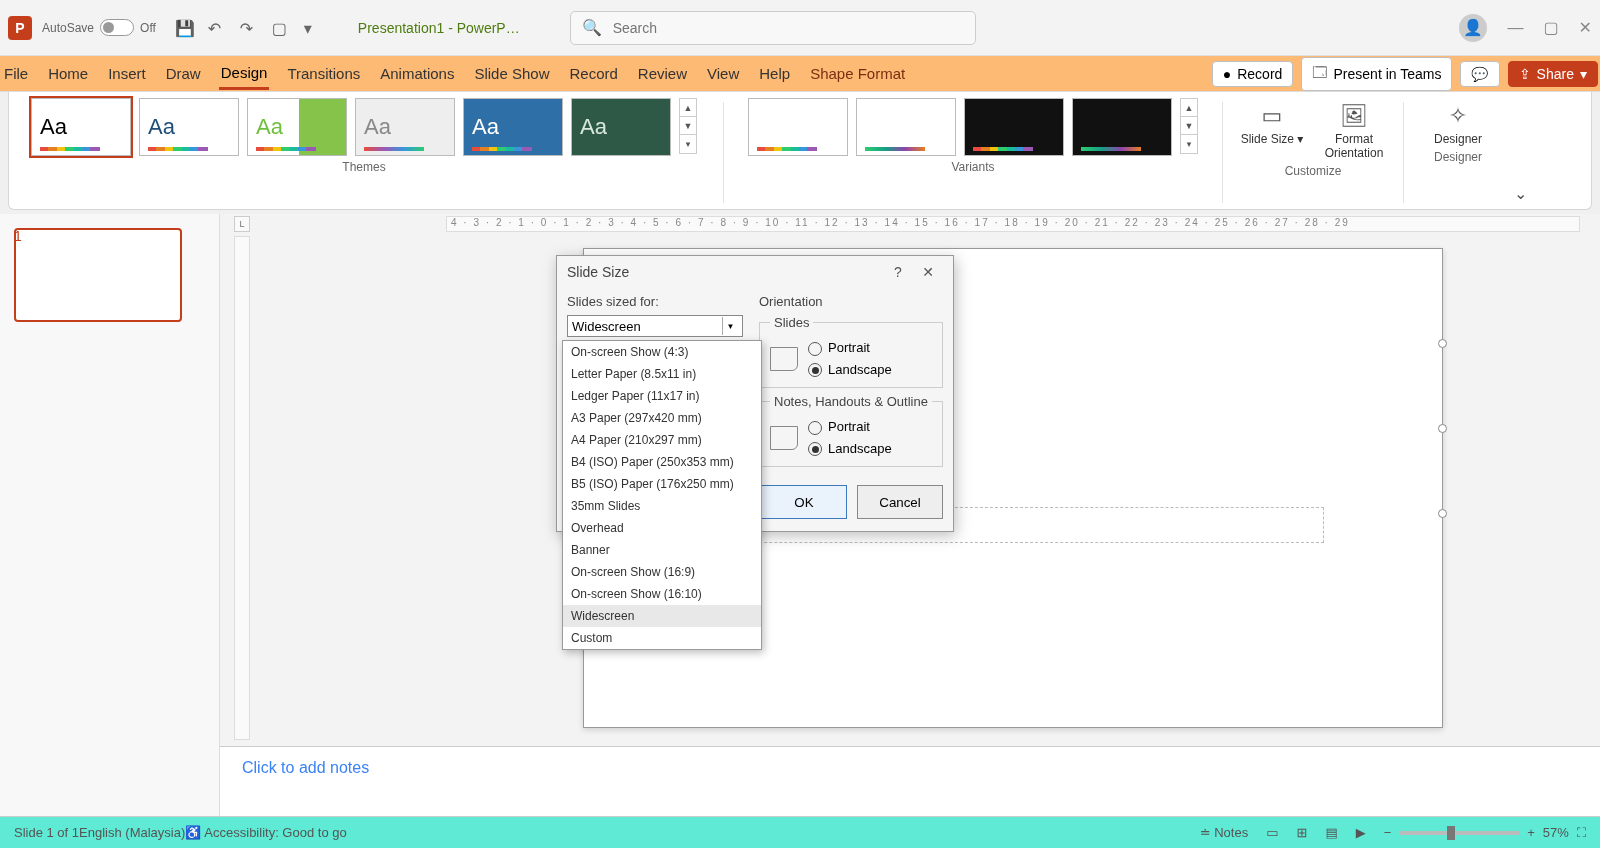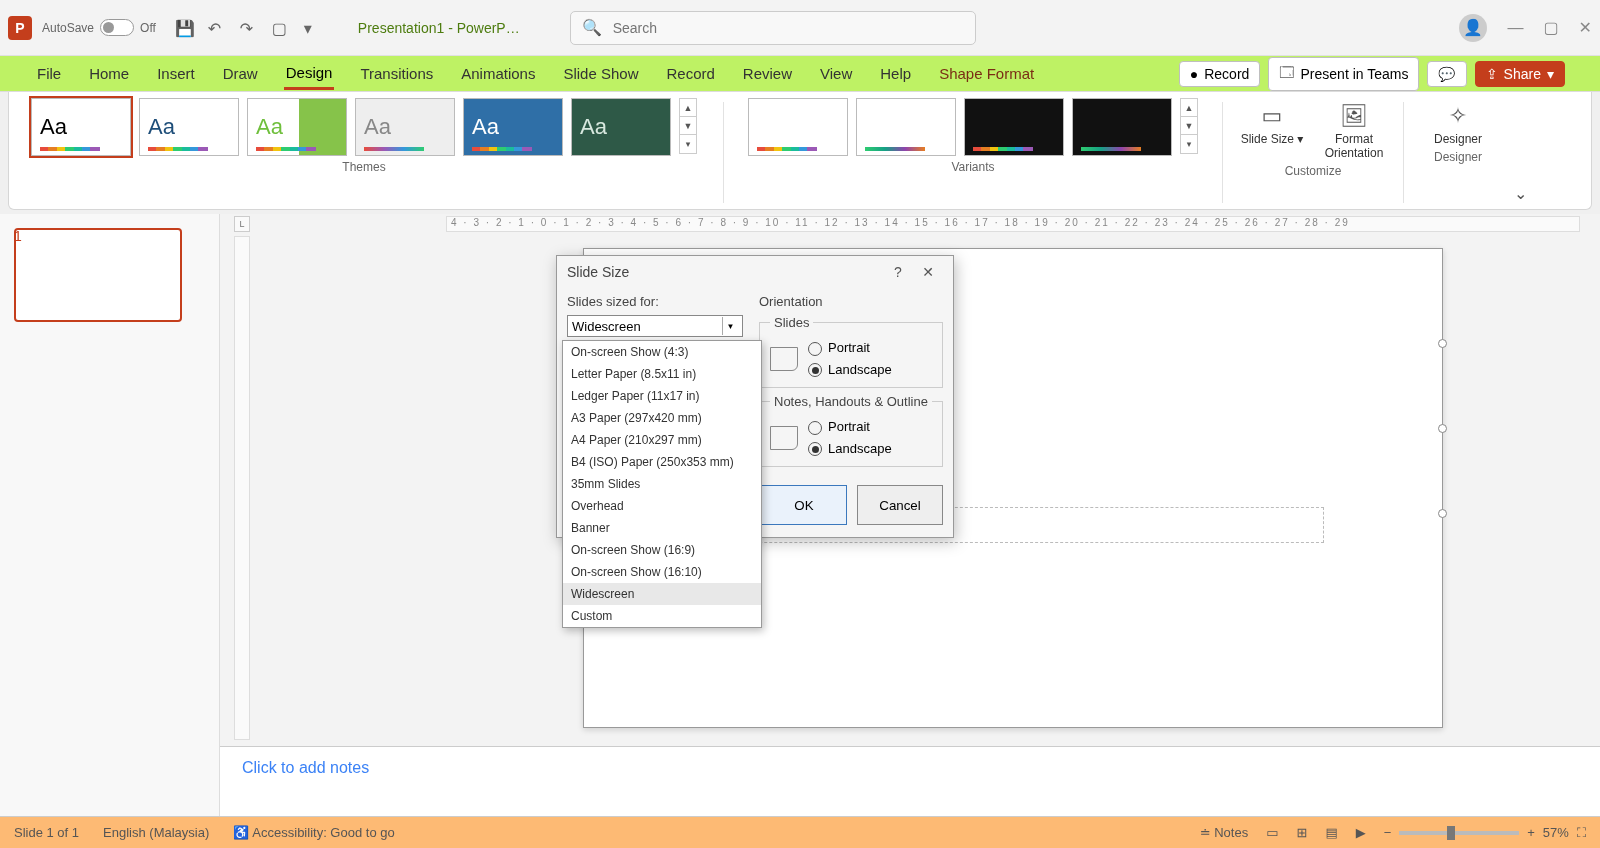--- a/index.html
+++ b/index.html
@@ -13,21 +13,21 @@
 .titlebar .toggle::after { content: ""; width: 11px; height: 11px; background: #999; border-radius: 50%; position: absolute; left: 2px; top: 2px; }
 .titlebar .qat { display: flex; align-items: center; gap: 14px; margin-left: 10px; color: #666; }
 .titlebar .qat svg, .titlebar .qat .glyph { width: 18px; height: 18px; }
 .titlebar .doc-title { margin-left: 26px; color: #4d7c0f; font-size: 14px; max-width: 170px; white-space: nowrap; overflow: hidden; text-overflow: ellipsis; }
 .titlebar .search { margin-left: 40px; flex: 0 0 406px; height: 34px; border: 1px solid #ccc; border-radius: 5px; display: flex; align-items: center; gap: 10px; padding: 0 12px; background: #f8f8f8; color: #777; }
 .titlebar .search input { border: none; background: transparent; outline: none; flex: 1; font-size: 14px; color: #555; }
 .titlebar .right { margin-left: auto; display: flex; align-items: center; gap: 20px; color: #888; }
 .titlebar .avatar { width: 28px; height: 28px; border-radius: 50%; background: #ccc; display: flex; align-items: center; justify-content: center; color: #fff; }
 
 
-.ribbon-tabs { height: 36px; background: #bef264; display: flex; align-items: center; padding: 0 35px; gap: 24px; border-bottom: 1px solid #dcdcdc; font-size: 15px; }
+.ribbon-tabs { height: 36px; background: #fdba74; display: flex; align-items: center; padding: 0 2px; gap: 16px; border-bottom: 1px solid #dcdcdc; font-size: 15px; }
 .ribbon-tabs .tab { color: #333; cursor: pointer; padding: 6px 2px; }
 .ribbon-tabs .tab.active { color: #000; border-bottom: 3px solid #c43e1c; font-weight: 500; }
 .ribbon-tabs .tab.contextual { color: #7a2e14; }
 .ribbon-tabs .right-buttons { margin-left: auto; display: flex; gap: 8px; align-items: center; }
 .ribbon-tabs .btn { border: 1px solid #bfbfbf; border-radius: 4px; padding: 4px 10px; font-size: 14px; background: #fff; cursor: pointer; display: flex; align-items: center; gap: 6px; }
 .ribbon-tabs .btn.share { background: #c43e1c; color: #fff; border-color: #c43e1c; }
 
 
 .ribbon { height: 118px; background: #fff; border: 1px solid #d6d6d6; border-top: none; margin: 0 8px; border-radius: 0 0 6px 6px; display: flex; padding: 6px 8px 2px 10px; gap: 12px; }
 .ribbon .group { display: flex; flex-direction: column; align-items: center; }
@@ -55,21 +55,21 @@
 .ruler-corner { position: absolute; left: 14px; top: 2px; width: 16px; height: 16px; border: 1px solid #ccc; background: #fafafa; font-size: 9px; color: #777; text-align: center; line-height: 14px; }
 .h-ruler { position: absolute; top: 2px; left: 226px; right: 20px; height: 16px; background: #fafafa; border: 1px solid #ddd; font-size: 10px; color: #888; padding-left: 4px; white-space: nowrap; overflow: hidden; letter-spacing: 2px; }
 .v-ruler { position: absolute; top: 22px; left: 14px; width: 16px; bottom: 76px; background: #fafafa; border: 1px solid #ddd; }
 .canvas-wrap { position: absolute; left: 226px; top: 22px; right: 20px; bottom: 76px; display: flex; align-items: center; justify-content: center; }
 .canvas { width: 860px; height: 480px; background: #fff; border: 1px solid #999; position: relative; box-shadow: 0 2px 6px rgba(0,0,0,.15); }
 .canvas .ph { position: absolute; left: 100px; top: 258px; width: 640px; height: 36px; border: 1px dashed #bbb; color: #666; font-size: 17px; display: flex; align-items: center; padding-left: 8px; }
 .canvas .handle { width: 9px; height: 9px; border: 1px solid #888; border-radius: 50%; background: #fff; position: absolute; }
 .notes { position: absolute; left: 0; right: 0; bottom: 0; height: 70px; background: #fff; border-top: 1px solid #ccc; padding: 12px 22px; color: #3b82f6; font-size: 16px; }
 
 
-.statusbar { position: absolute; left: 0; right: 0; bottom: 0; height: 32px; background: #fdba74; border-top: 1px solid #ccc; display: flex; align-items: center; padding: 0 14px; font-size: 13px; color: #555; gap: 24px; }
+.statusbar { position: absolute; left: 0; right: 0; bottom: 0; height: 32px; background: #5eead4; border-top: 1px solid #ccc; display: flex; align-items: center; padding: 0 14px; font-size: 13px; color: #555; }
 .statusbar .right { margin-left: auto; display: flex; align-items: center; gap: 18px; }
 .statusbar .zoom { display: flex; align-items: center; gap: 8px; }
 .statusbar .slider { width: 120px; height: 4px; background: #bbb; position: relative; }
 .statusbar .slider::after { content: ""; width: 8px; height: 14px; background: #777; position: absolute; left: 48px; top: -5px; }
 
 
 .dialog { position: absolute; left: 556px; top: 255px; width: 398px; background: #f5f5f5; border: 1px solid #999; box-shadow: 2px 4px 14px rgba(0,0,0,.25); font-size: 13px; }
 .dialog .title { display: flex; align-items: center; padding: 8px 10px; font-size: 14px; color: #444; }
 .dialog .title .sp { flex: 1; }
 .dialog .title .tbtn { width: 30px; text-align: center; color: #555; cursor: pointer; }
@@ -78,21 +78,21 @@
 .dialog label.sect { color: #444; }
 .dialog fieldset { border: 1px solid #ccc; margin-top: 6px; padding: 8px 10px 10px 10px; }
 .dialog fieldset legend { padding: 0 4px; color: #444; }
 .dialog .combobox { margin-top: 6px; width: 176px; height: 22px; border: 1px solid #888; background: #fff; display: flex; align-items: center; padding: 0 4px; font-size: 13px; position: relative; }
 .dialog .combobox .dd { margin-left: auto; width: 16px; height: 18px; border-left: 1px solid #aaa; display: flex; align-items: center; justify-content: center; font-size: 8px; }
 .dialog .or-row { display: flex; align-items: center; gap: 10px; margin-top: 2px; }
 .dialog .or-row .page-ico { width: 28px; height: 24px; border: 1px solid #888; border-bottom-right-radius: 6px; position: relative; }
 .dialog .radio { width: 14px; height: 14px; border: 1px solid #555; border-radius: 50%; display: inline-flex; align-items: center; justify-content: center; margin-right: 6px; vertical-align: middle; }
 .dialog .radio.on::after { content: ""; width: 7px; height: 7px; background: #333; border-radius: 50%; }
 .dialog .footer { display: flex; justify-content: flex-end; gap: 10px; padding: 8px 10px 12px; }
-.dialog .footer button { width: 86px; height: 40px; border: 1px solid #888; background: #eee; cursor: pointer; }
+.dialog .footer button { width: 86px; height: 34px; border: 1px solid #888; background: #eee; cursor: pointer; }
 .dialog .footer button.ok { border: 1px solid #3b78bd; background: #eaf2fb; }
 
 
 .dropdown { position: absolute; left: 562px; top: 340px; width: 200px; background: #fff; border: 1px solid #9a9a9a; box-shadow: 2px 3px 8px rgba(0,0,0,.25); font-size: 12px; z-index: 50; }
 .dropdown .opt { padding: 4px 8px; color: #333; cursor: pointer; }
 .dropdown .opt.sel { background: #e8e8e8; }
 </style>
 </head>
 <body>
 
@@ -311,20 +311,21 @@
   </div>
 </div>
 
 <div class="dropdown">
   <div class="opt">On-screen Show (4:3)</div>
   <div class="opt">Letter Paper (8.5x11 in)</div>
   <div class="opt">Ledger Paper (11x17 in)</div>
   <div class="opt">A3 Paper (297x420 mm)</div>
   <div class="opt">A4 Paper (210x297 mm)</div>
   <div class="opt">B4 (ISO) Paper (250x353 mm)</div>
+  <div class="opt">B5 (ISO) Paper (176x250 mm)</div>
   <div class="opt">35mm Slides</div>
   <div class="opt">Overhead</div>
   <div class="opt">Banner</div>
   <div class="opt">On-screen Show (16:9)</div>
   <div class="opt">On-screen Show (16:10)</div>
   <div class="opt sel">Widescreen</div>
   <div class="opt">Custom</div>
 </div>
 
 </body></html>

